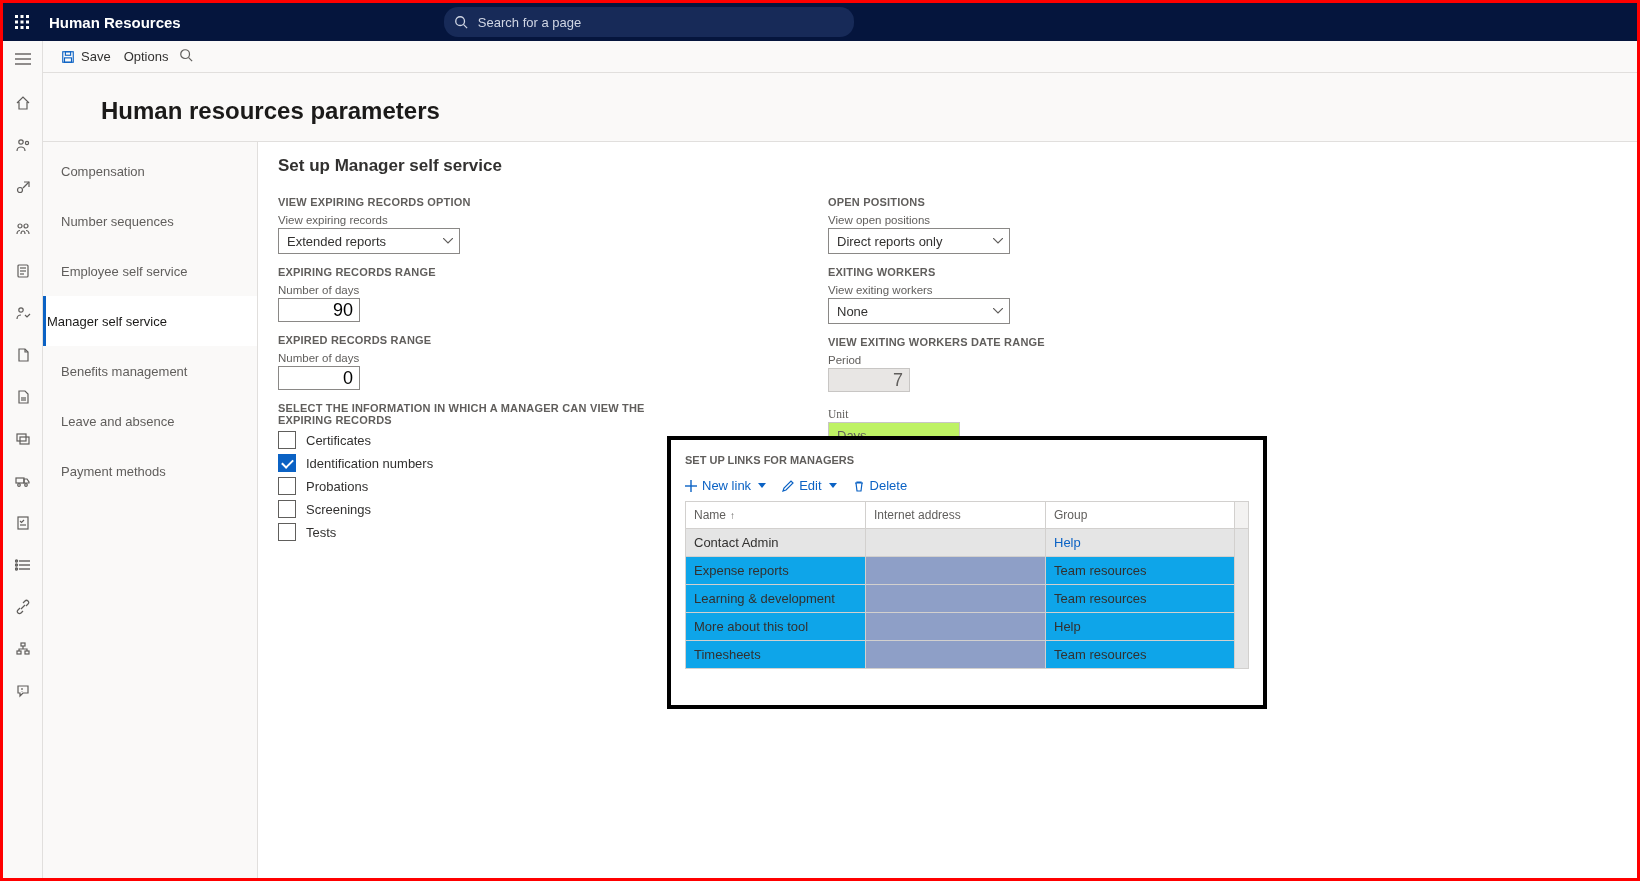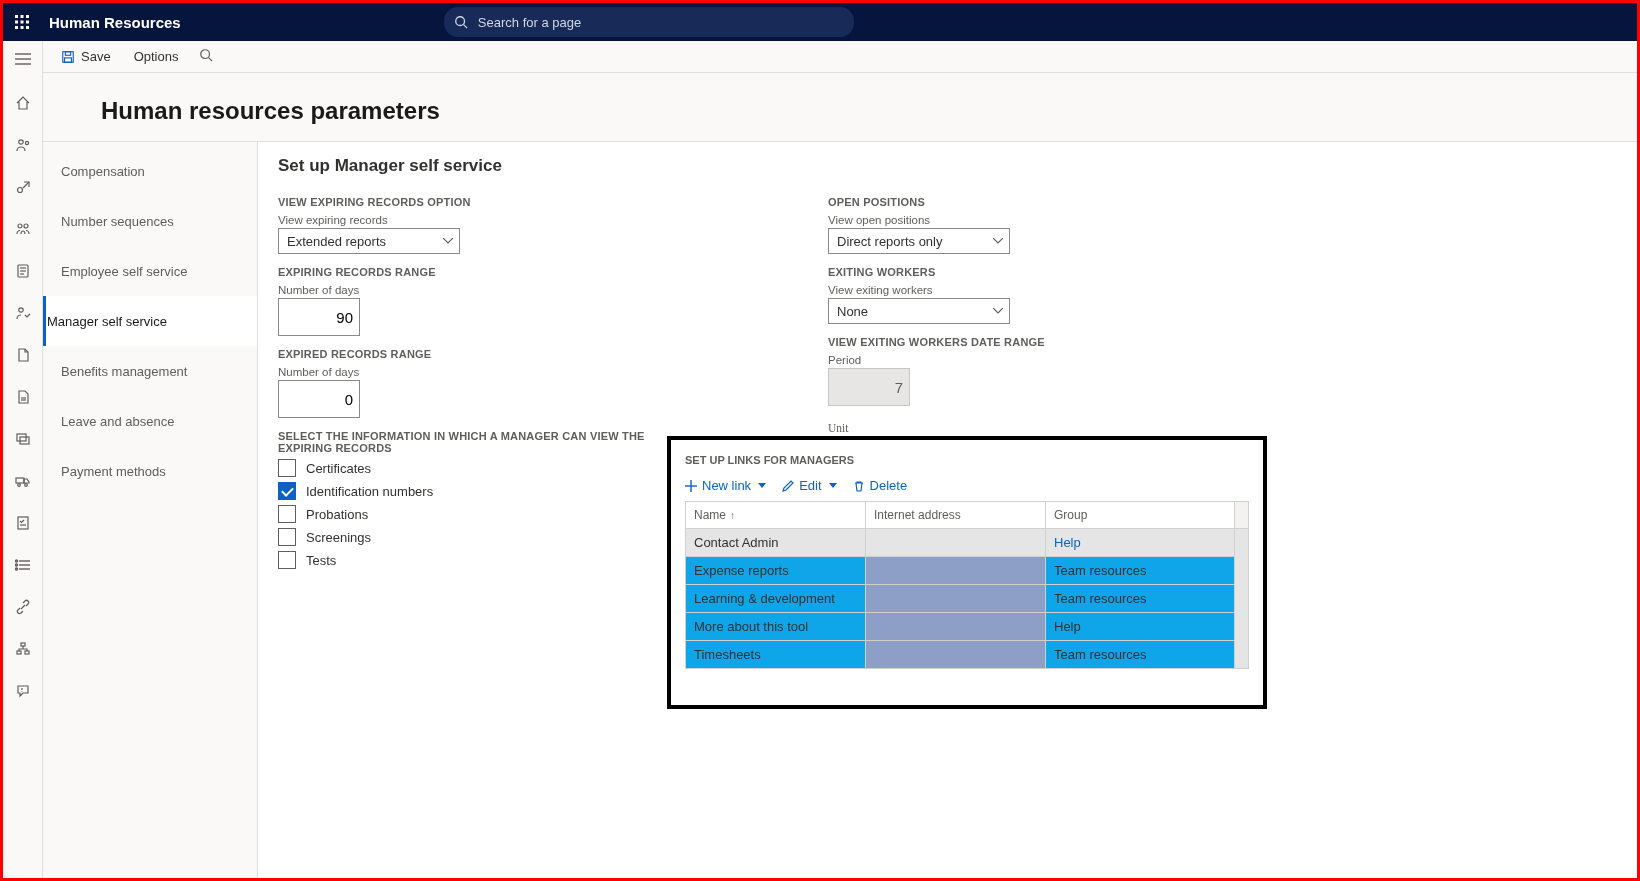--- a/index.html
+++ b/index.html
@@ -19,42 +19,42 @@
 
   .layout { display:flex; height:calc(100% - 38px); }
 
   .leftrail { width:40px; background:#faf9f8; border-right:1px solid #e1dfdd; display:flex; flex-direction:column; align-items:center; padding-top:6px; gap:18px; }
   .leftrail .ritem { width:24px; height:24px; display:flex; align-items:center; justify-content:center; color:#605e5c; cursor:pointer; }
   .leftrail .ritem svg { stroke:#605e5c; fill:none; }
   .leftrail .hamburger { margin-bottom:2px; }
 
   .main { flex:1; display:flex; flex-direction:column; overflow:hidden; background:#faf9f8; }
 
-  .cmdbar { height:32px; border-bottom:1px solid #e1dfdd; display:flex; align-items:center; padding:0 12px; gap:11px; }
+  .cmdbar { height:32px; border-bottom:1px solid #e1dfdd; display:flex; align-items:center; padding:0 12px; gap:1px; }
   .cmdbtn { display:flex; align-items:center; gap:6px; padding:4px 6px; font-size:13px; color:#323130; cursor:pointer; }
   .cmdbtn svg { }
   .cmd-search-icon { color:#605e5c; margin-left:4px; }
 
   .page-title { padding:24px 0 16px 58px; font-size:24px; font-weight:600; color:#1b1a19; border-bottom:1px solid #e1dfdd; }
 
   .content-row { display:flex; flex:1; overflow:hidden; }
 
   .sidenav { width:215px; background:#faf9f8; border-right:1px solid #e1dfdd; padding-top:4px; }
   .sidenav .sitem { height:50px; display:flex; align-items:center; padding:0 18px; color:#605e5c; cursor:pointer; font-size:13px; }
   .sidenav .sitem.active { background:#fff; color:#1b1a19; border-left:3px solid #0b62c4; padding-left:1px; }
 
   .form-area { flex:1; background:#fff; padding:10px 20px 20px 20px; overflow:auto; position:relative; }
   .form-title { font-size:17px; font-weight:600; margin:4px 0 14px 0; }
   .cols { display:flex; gap:140px; align-items:flex-start; }
   .col { }
   .section-label { font-size:11px; font-weight:700; letter-spacing:.2px; color:#605e5c; margin:6px 0 4px 0; text-transform:uppercase; }
   .field-label { font-size:11.5px; color:#605e5c; margin:6px 0 2px 0; }
   .select { width:182px; height:26px; border:1px solid #8a8886; background:#fff; display:flex; align-items:center; justify-content:space-between; padding:0 6px 0 8px; font-size:13px; cursor:pointer; }
-  .select.disabled { background:#fca5a5; border-color:#c8c6c4; color:#605e5c; cursor:default; }
-  .numbox { width:82px; height:38px; border:1px solid #8a8886; background:#fff; text-align:right; padding:0 6px; font-size:15px; }
+  .select.disabled { background:#bef264; border-color:#c8c6c4; color:#605e5c; cursor:default; }
+  .numbox { width:82px; height:24px; border:1px solid #8a8886; background:#fff; text-align:right; padding:0 6px; font-size:18px; }
   .numbox.disabled { background:#e8e6e4; border-color:#c8c6c4; color:#605e5c; }
 
   .chk-row { display:flex; align-items:center; gap:10px; margin:5px 0; }
   .chk { width:18px; height:18px; border:1px solid #605e5c; background:#fff; display:flex; align-items:center; justify-content:center; cursor:pointer; }
   .chk.checked { background:#0b62c4; border-color:#0b62c4; }
   .chk.checked::after { content:""; width:5px; height:9px; border:solid #fff; border-width:0 2px 2px 0; transform:rotate(45deg); margin-bottom:2px; }
   .chk-label { font-size:13px; color:#323130; }
 
   .links-box { position:absolute; left:409px; top:294px; width:600px; border:4px solid #000; background:#fff; padding:14px 14px 36px 14px; }
   .links-title { font-size:11px; font-weight:700; color:#605e5c; }

